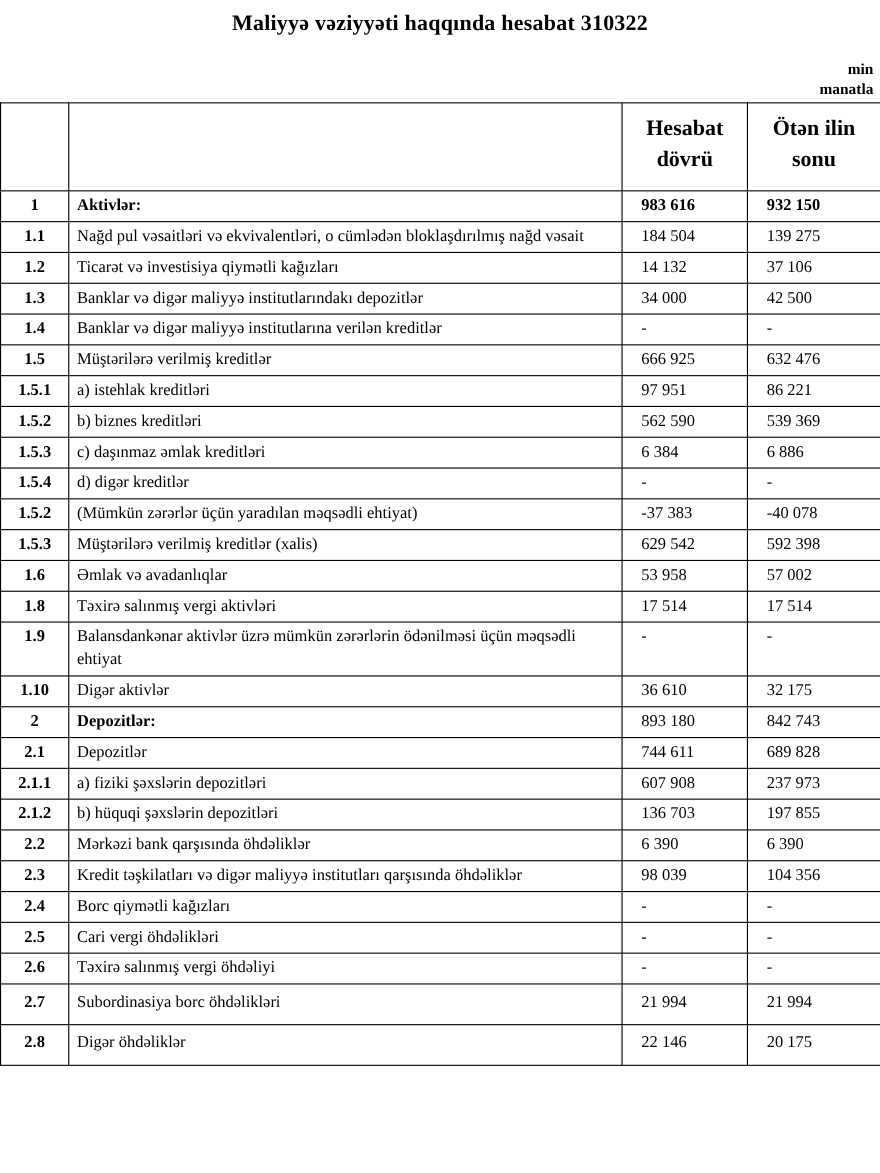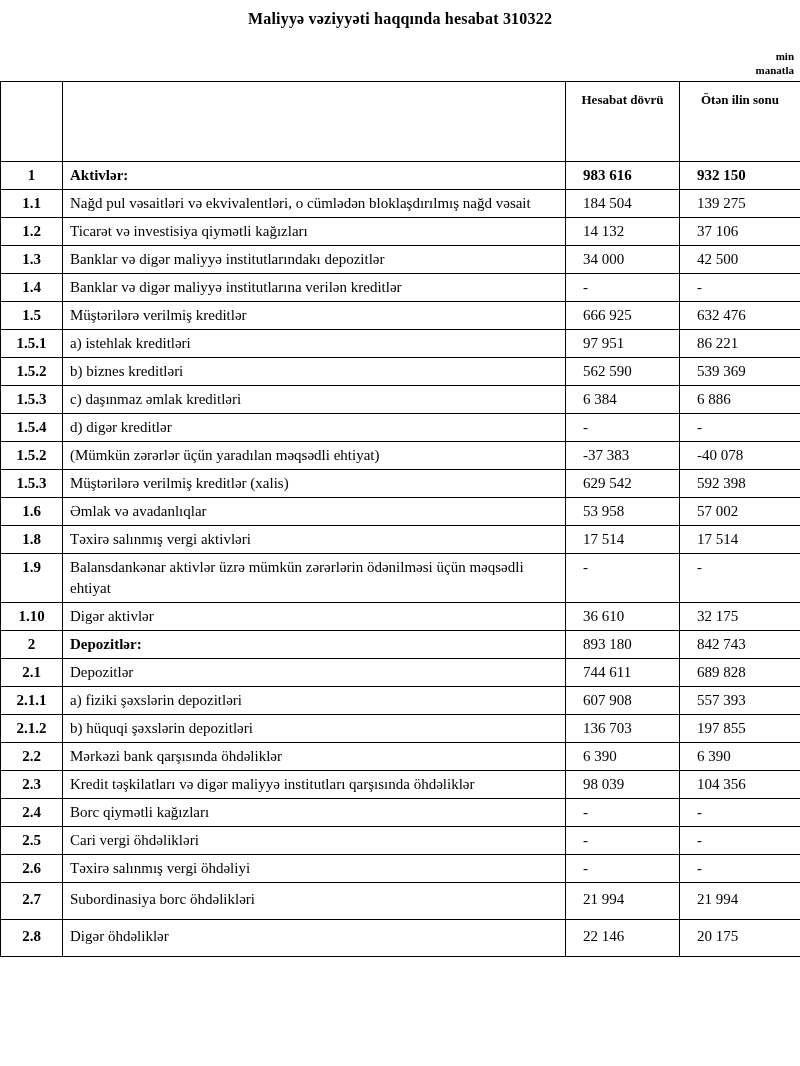--- a/index.html
+++ b/index.html
@@ -13,29 +13,29 @@
   .page {
     width: 800px;
     height: 1066px;
     margin: 0 auto;
     padding-top: 6px;
     background: #ffffff;
     overflow: hidden;
   }
   .report-title {
     text-align: center;
-    font-size: 16px;
+    font-size: 20px;
     font-weight: bold;
     margin: 4px 0 0 0;
     letter-spacing: 0.2px;
   }
   .unit-note {
     text-align: right;
     font-weight: bold;
-    font-size: 11px;
+    font-size: 14px;
     line-height: 1.25;
     padding-right: 6px;
     margin-top: 22px;
     white-space: pre-line;
   }
   table.fin-table {
     border-collapse: collapse;
     table-layout: fixed;
     width: 800px;
     margin-top: 3px;
@@ -51,21 +51,21 @@
     padding: 3px 7px;
     vertical-align: top;
     overflow: hidden;
   }
   .fin-table thead th {
     height: 80px;
     font-weight: bold;
     text-align: center;
     vertical-align: top;
     padding-top: 9px;
-    font-size: 13px;
+    font-size: 20px;
   }
   td.col-no {
     font-weight: bold;
     text-align: center;
   }
   td.col-label { text-align: left; }
   td.col-num   { text-align: left; padding-left: 17px; }
   tr.row-bold td { font-weight: bold; }
   tr.row-bold-label td.col-label { font-weight: bold; }
   tbody tr td { height: 28px; }
@@ -202,21 +202,21 @@
         <tr>
           <td class="col-no">2.1</td>
           <td class="col-label">Depozitlər</td>
           <td class="col-num">744 611</td>
           <td class="col-num">689 828</td>
         </tr>
         <tr>
           <td class="col-no">2.1.1</td>
           <td class="col-label">a) fiziki şəxslərin depozitləri</td>
           <td class="col-num">607 908</td>
-          <td class="col-num">557 393</td>
+          <td class="col-num">237 973</td>
         </tr>
         <tr>
           <td class="col-no">2.1.2</td>
           <td class="col-label">b) hüquqi şəxslərin depozitləri</td>
           <td class="col-num">136 703</td>
           <td class="col-num">197 855</td>
         </tr>
         <tr>
           <td class="col-no">2.2</td>
           <td class="col-label">Mərkəzi bank qarşısında öhdəliklər</td>

